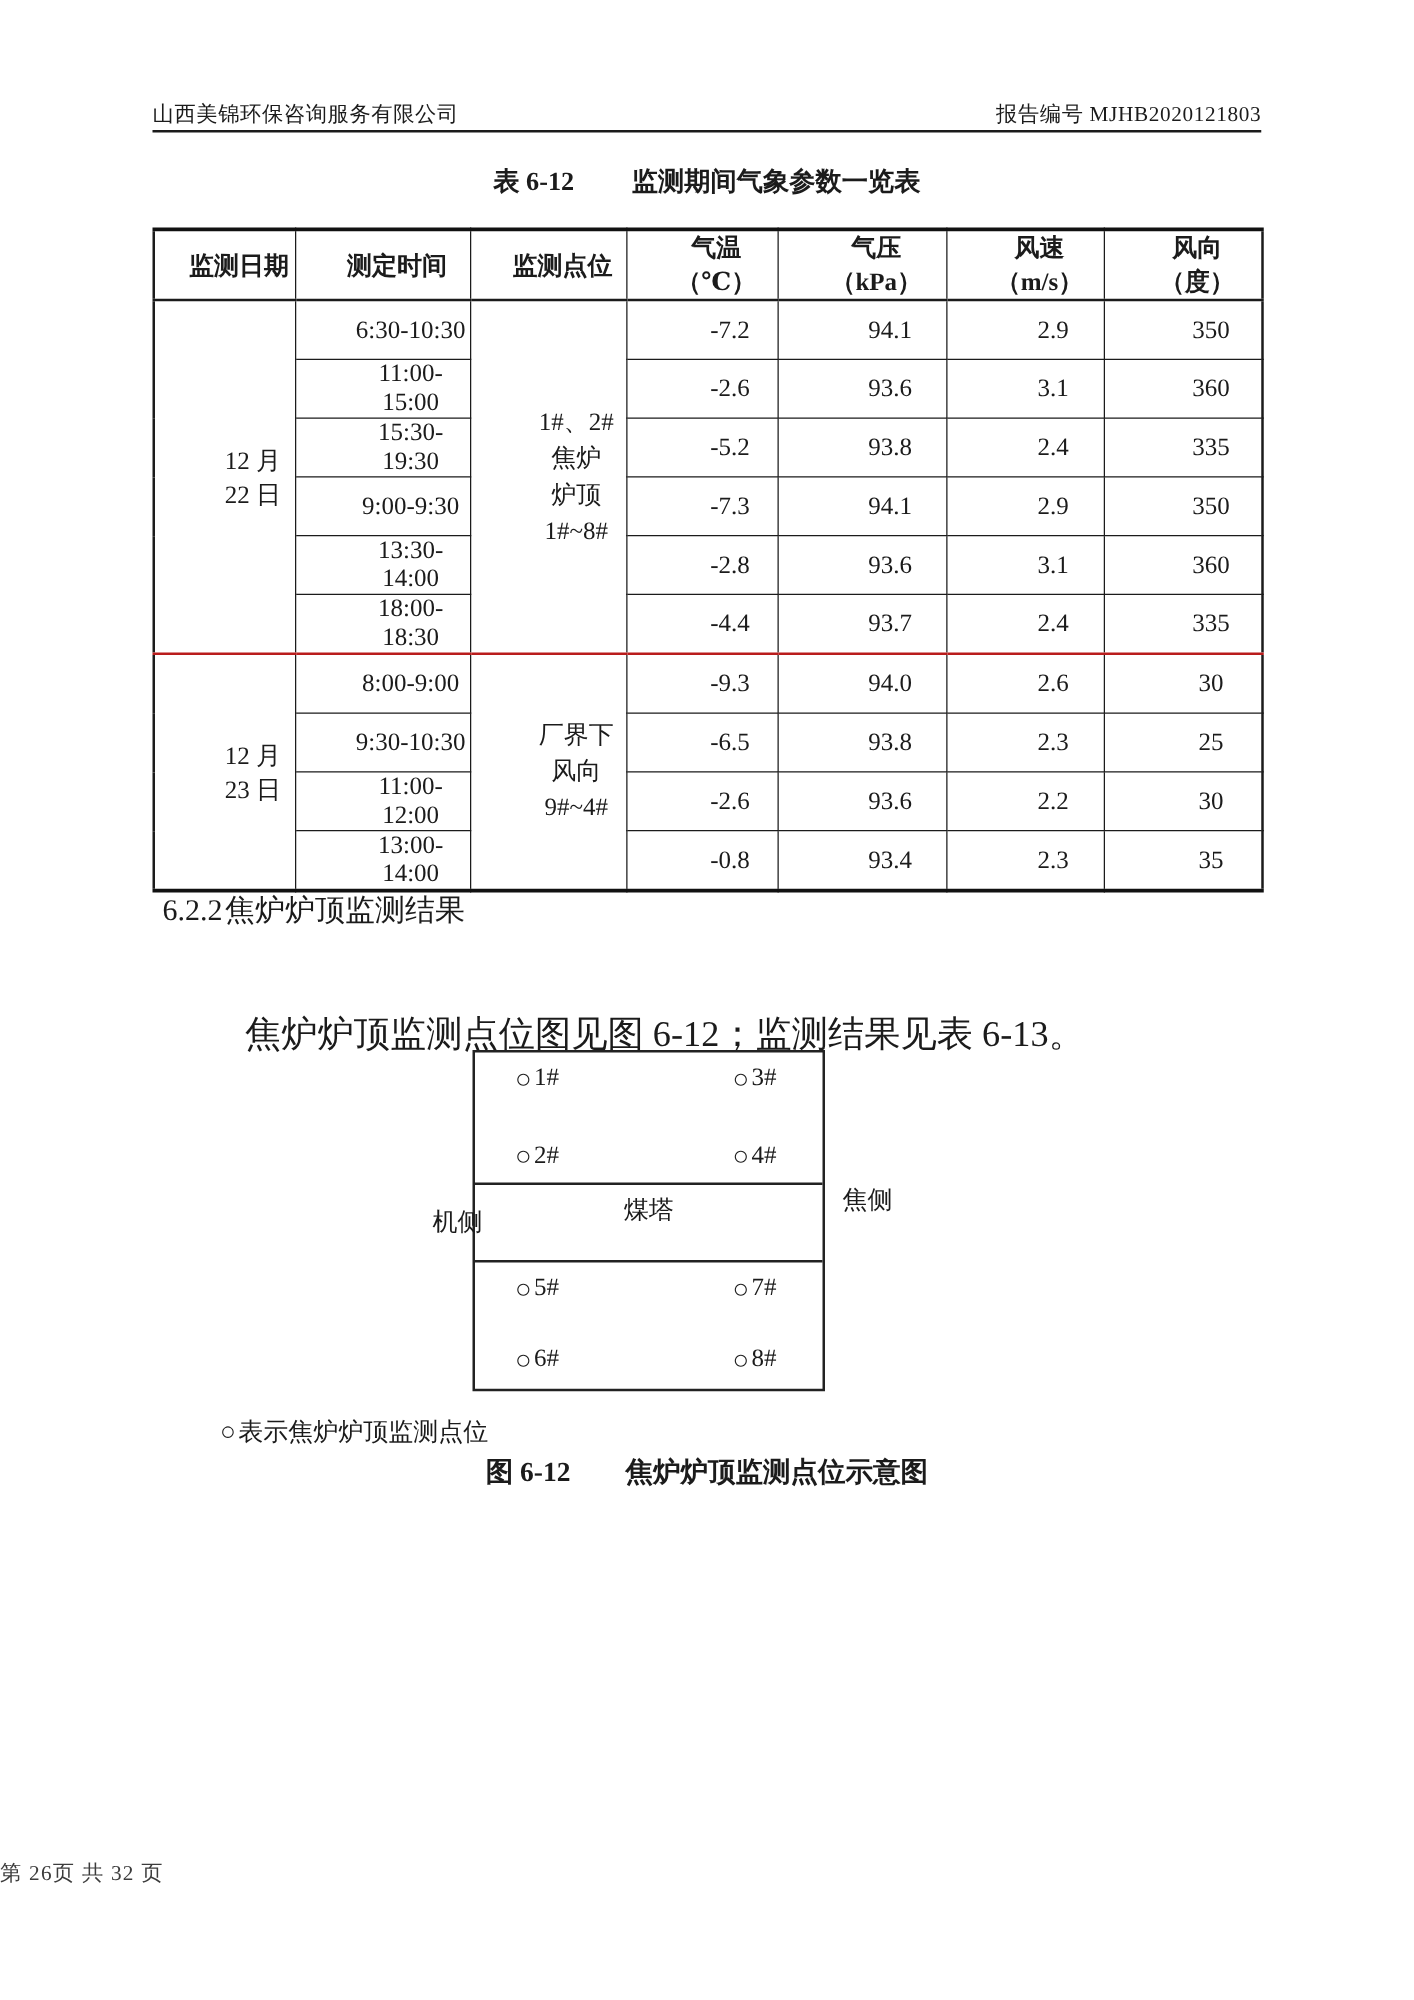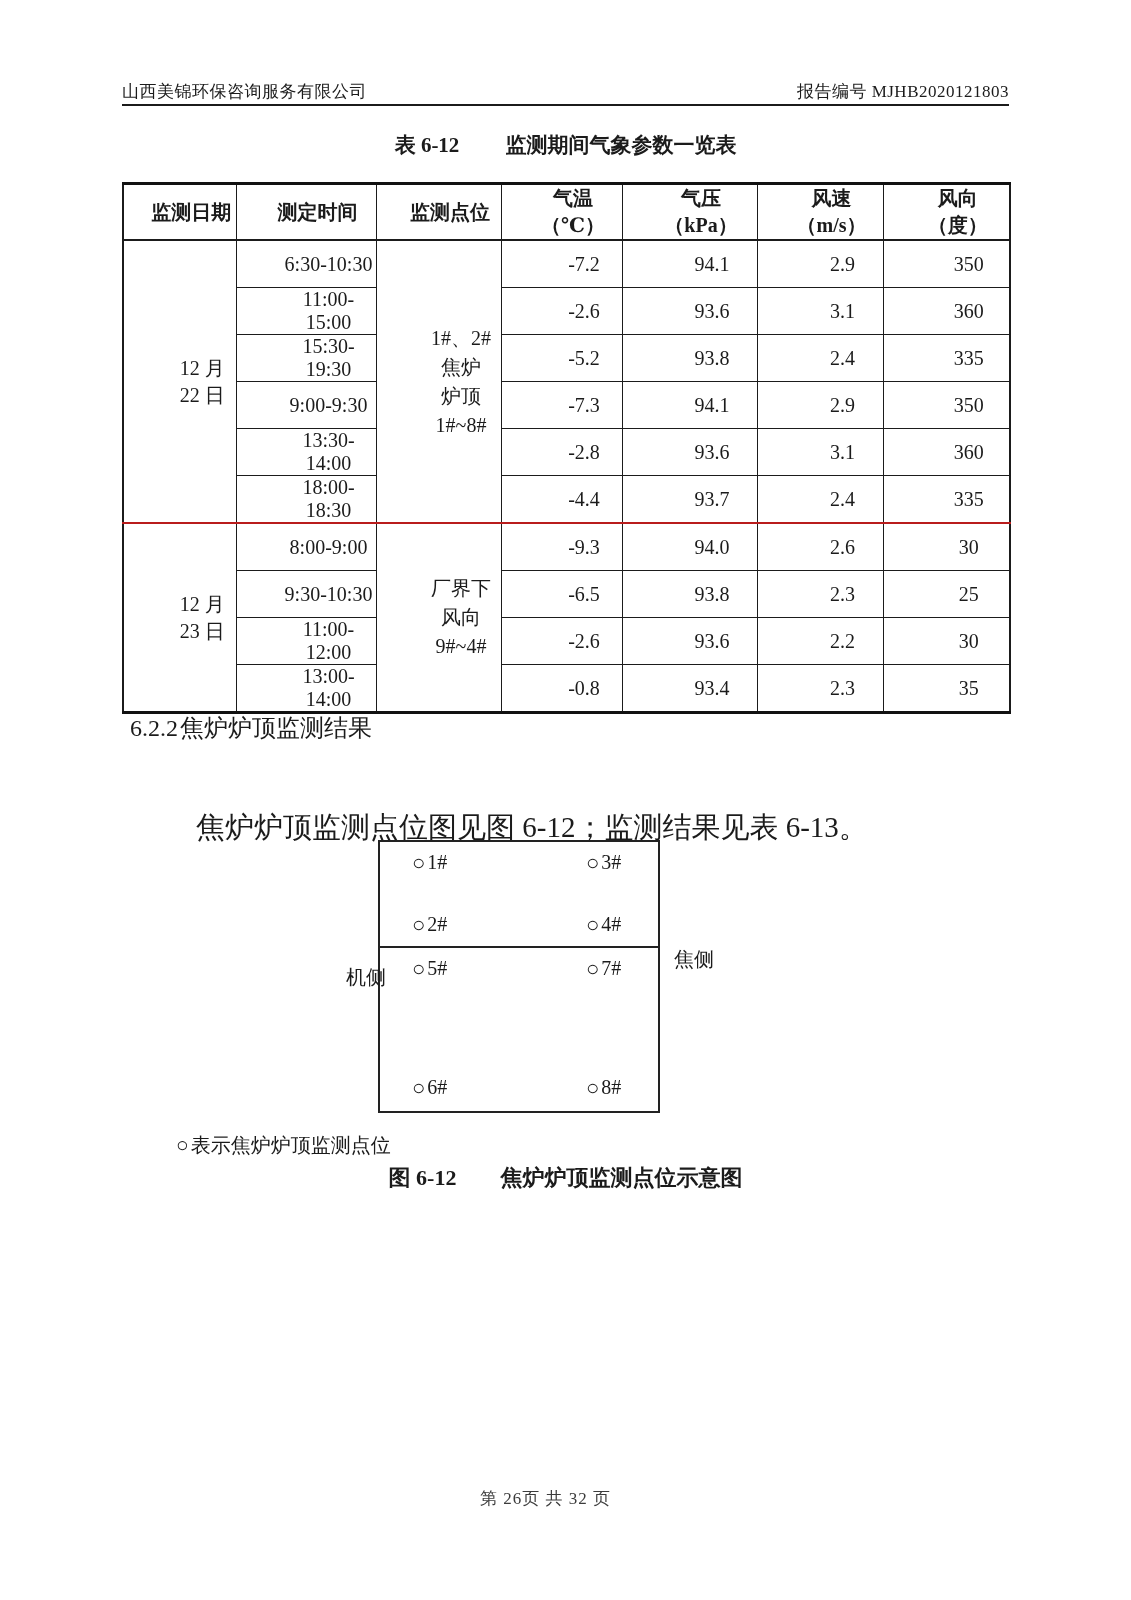--- a/index.html
+++ b/index.html
@@ -54,21 +54,21 @@
   .side-right{left:552px;top:106px;}
 
   
   .legend{top:1132px;left:176px;font-size:20px;}
   .legend .marker{font-size:21px;}
   .fig-caption{top:1163px;left:122px;width:887px;text-align:center;
     font-weight:bold;font-size:22px;}
   .fig-caption .cap-gap{width:44px;}
 
   
-  .page-footer{top:1487px;left:0;width:1091px;text-align:center;
+  .page-footer{top:1487px;left:0;width:1091px;
     font-size:17px;color:#3c3c3c;letter-spacing:1px;}
 </style>
 </head>
 <body>
 
 <div class="abs doc-header">
   <span>山西美锦环保咨询服务有限公司</span>
   <span>报告编号 MJHB2020121803</span>
 </div>
 <div class="abs header-rule"></div>
@@ -206,20 +206,21 @@
           <span class="pt">
             <span class="marker">○</span>
             <span>2#</span>
           </span>
           <span class="pt">
             <span class="marker">○</span>
             <span>4#</span>
           </span>
         </div>
       </div>
+    <div class="dmid">煤塔</div>
     <div class="dbot">
         <div class="point-row">
           <span class="pt">
             <span class="marker">○</span>
             <span>5#</span>
           </span>
           <span class="pt">
             <span class="marker">○</span>
             <span>7#</span>
           </span>

